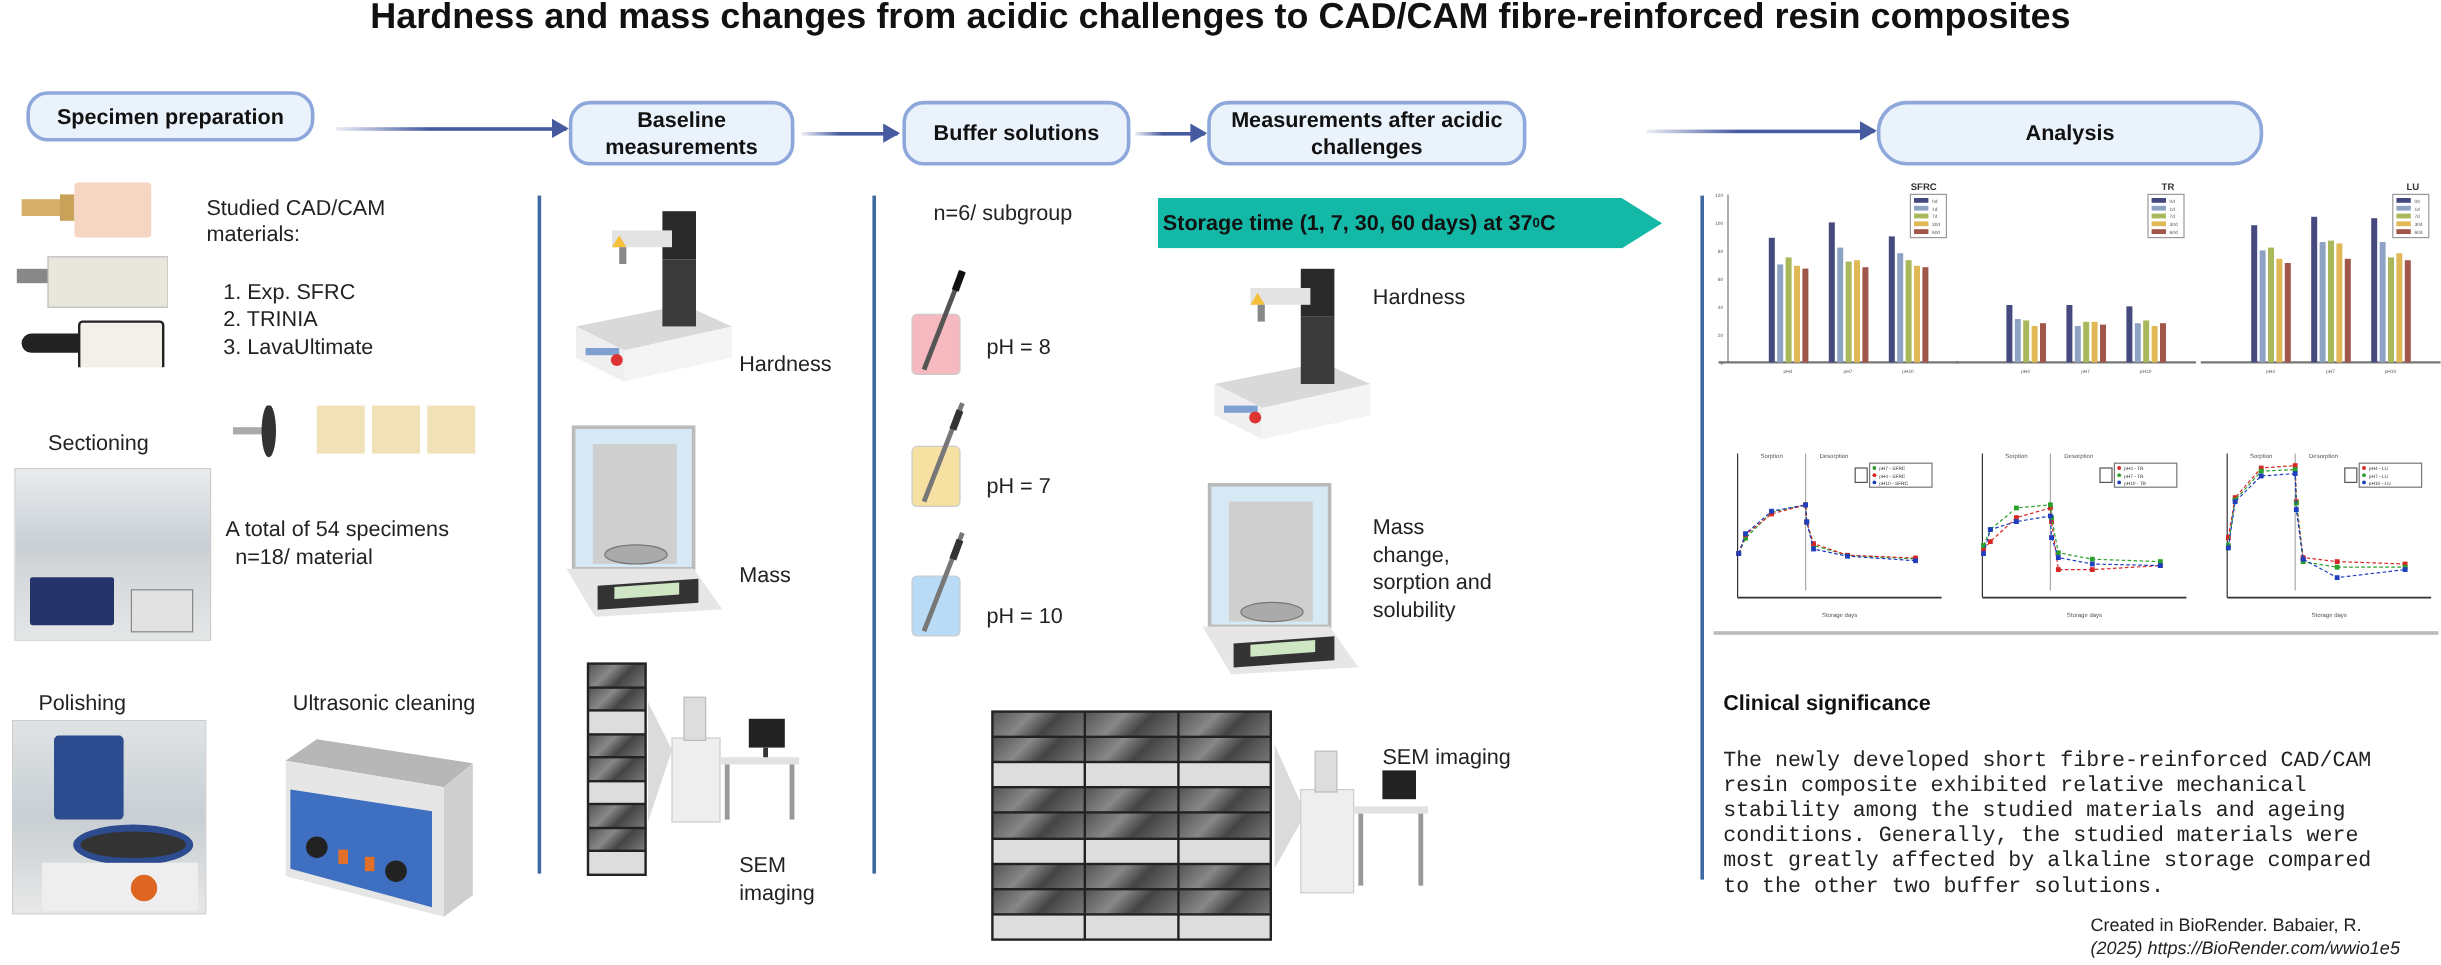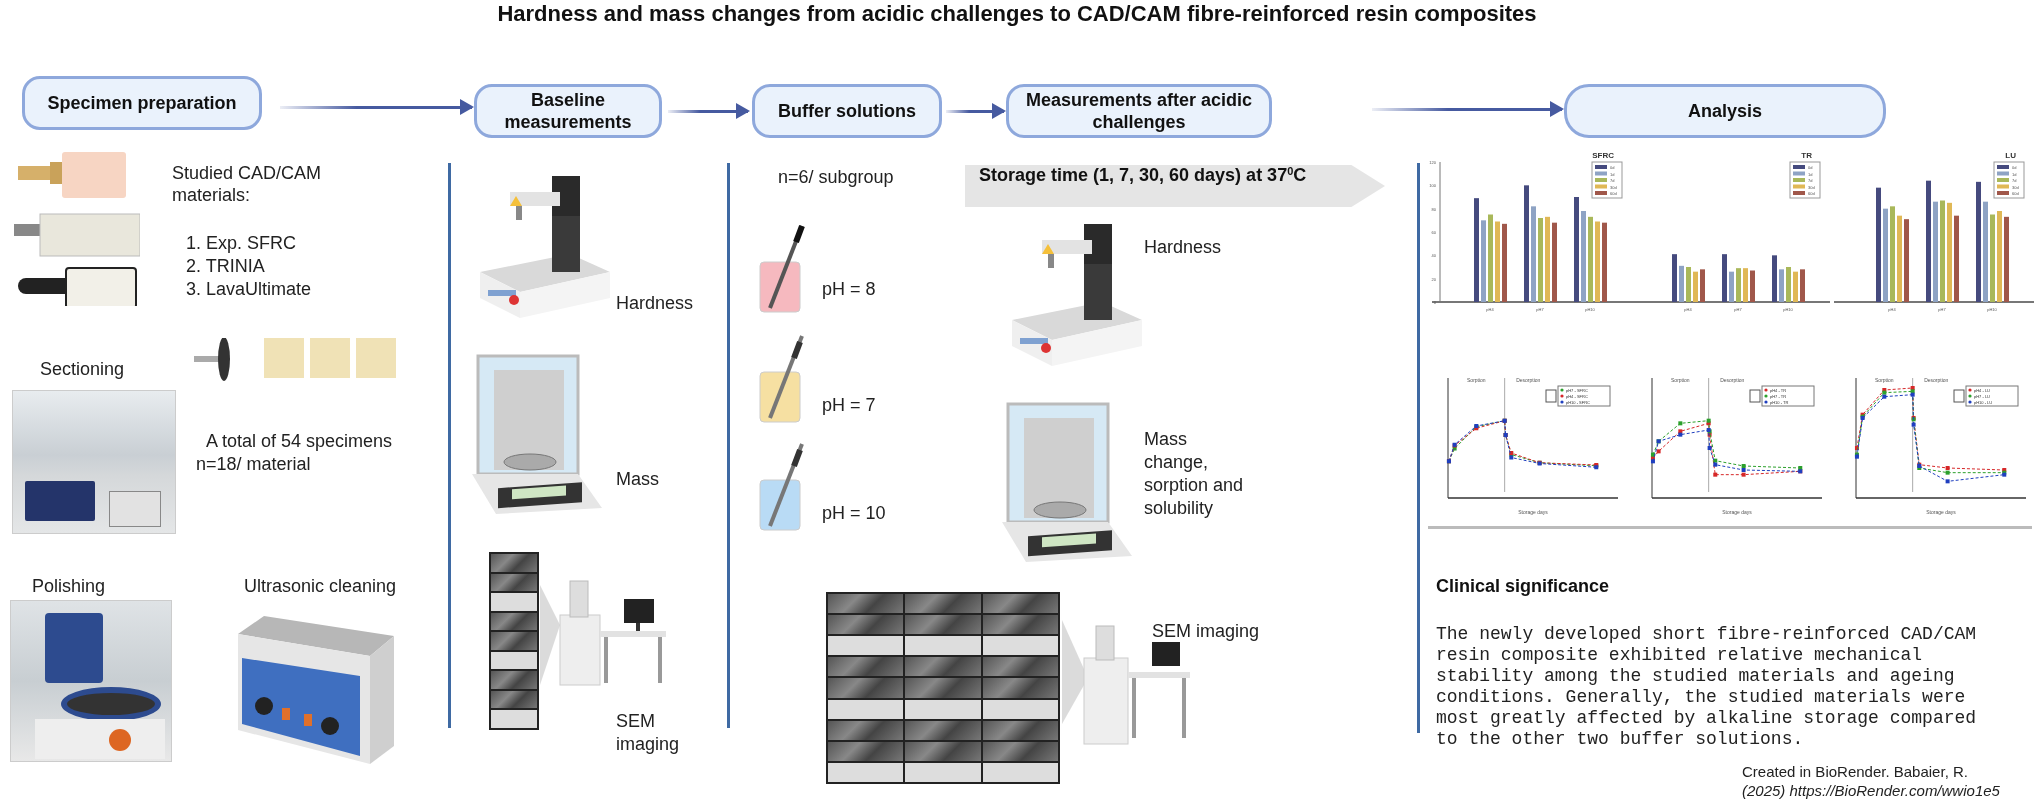--- a/index.html
+++ b/index.html
@@ -1,44 +1,44 @@
 <!DOCTYPE html>
 <html><head>
 <meta charset="utf-8">
 <style>
   * { box-sizing: border-box; margin: 0; padding: 0; }
   html, body { width: 2034px; height: 804px; background: #ffffff; overflow: hidden; }
   body { font-family: "Liberation Sans", "DejaVu Sans", sans-serif; color: #222; position: relative; }
   .abs { position: absolute; }
-  .title { left: 0; top: 0; width: 2034px; text-align: center; font-weight: bold; font-size: 22px; color: #111; line-height: 28px; }
+  .title { left: 0; top: 0; width: 2034px; text-align: center; font-weight: bold; font-size: 30px; color: #111; line-height: 28px; }
   .box { position: absolute; background: #eaf2fc; border: 3px solid #8ea8dc; border-radius: 18px; display: flex; align-items: center; justify-content: center; text-align: center; font-weight: bold; font-size: 18px; color: #111; line-height: 22px; padding: 2px 10px; }
   .arrow { position: absolute; height: 3px; background: linear-gradient(90deg, rgba(70,90,160,0.1), #465aa0 40%); }
   .arrow::after { content: ""; position: absolute; right: -2px; top: -7px; border-left: 14px solid #465aa0; border-top: 8px solid transparent; border-bottom: 8px solid transparent; }
   .vline { position: absolute; width: 3px; background: #3f6aa3; }
   .txt { position: absolute; font-size: 18px; color: #222; line-height: 22px; }
-  .storage { position: absolute; left: 965px; top: 165px; width: 420px; height: 42px; background: #e5e5e5; clip-path: polygon(0 0, 92% 0, 100% 50%, 92% 100%, 0 100%); font-weight: bold; font-size: 18px; display: flex; padding-left: 14px; color: #111; }
+  .storage { position: absolute; left: 965px; top: 165px; width: 420px; height: 42px; background: #14b8a6; clip-path: polygon(0 0, 92% 0, 100% 50%, 92% 100%, 0 100%); font-weight: bold; font-size: 18px; display: flex; align-items: center; padding-left: 4px; color: #111; }
   .storage sup { font-size: 11px; }
   
   .ill { position: absolute; }
   .photo { position: absolute; border: 1px solid #ccc; overflow: hidden; }
   .sem-grid { position: absolute; background: #222; display: grid; gap: 2px; padding: 2px; }
   .sem-cell { background: linear-gradient(135deg, #555 0%, #888 35%, #444 60%, #777 100%); }
   .sem-bar { background: #ddd; }
   .chart-box { position: absolute; }
   .hr-gray { position: absolute; height: 3px; background: #bbb; }
   .credit { position: absolute; font-size: 15px; color: #222; line-height: 19px; }
   .clin-title { position: absolute; font-weight: bold; font-size: 18px; color: #111; }
   .clin-body { position: absolute; font-size: 18px; line-height: 21px; color: #222; }
 </style>
 </head>
 <body>
 
 <div class="abs title">Hardness and mass changes from acidic challenges to CAD/CAM fibre-reinforced resin composites</div>
 
-<div class="box" style="left:22px;top:76px;width:240px;height:54px;">Specimen preparation</div>
+<div class="box" style="left:22px;top:76px;width:240px;height:42px;">Specimen preparation</div>
 <div class="arrow" style="left:280px;top:106px;width:192px;"></div>
 <div class="box" style="left:474px;top:84px;width:188px;height:54px;">Baseline measurements</div>
 <div class="arrow" style="left:668px;top:110px;width:80px;"></div>
 <div class="box" style="left:752px;top:84px;width:190px;height:54px;">Buffer solutions</div>
 <div class="arrow" style="left:946px;top:110px;width:58px;"></div>
 <div class="box" style="left:1006px;top:84px;width:266px;height:54px;">Measurements after acidic challenges</div>
 <div class="arrow" style="left:1372px;top:108px;width:190px;"></div>
 <div class="box" style="left:1564px;top:84px;width:322px;height:54px;border-radius:25px;">Analysis</div>
 
 <div class="vline" style="left:448px;top:163px;height:565px;"></div>
@@ -70,21 +70,21 @@
 </svg>
 
 <div class="abs" style="left:264px;top:338px;width:40px;height:40px;background:#f0e2b6;"></div>
 <div class="abs" style="left:310px;top:338px;width:40px;height:40px;background:#f0e2b6;"></div>
 <div class="abs" style="left:356px;top:338px;width:40px;height:40px;background:#f0e2b6;"></div>
 
 <div class="photo" style="left:12px;top:390px;width:164px;height:144px;background:linear-gradient(180deg,#e8ecef 0%,#c9cfd4 45%,#d5d8da 60%,#e4e6e7 100%);">
   <div class="abs" style="left:12px;top:90px;width:70px;height:40px;background:#24346a;border-radius:2px;"></div>
   <div class="abs" style="left:96px;top:100px;width:52px;height:36px;border:1px solid #888;background:#e2e2e2;"></div>
 </div>
-<div class="txt" style="left:206px;top:430px;text-align:right;">A total of 54 specimens</div>
+<div class="txt" style="left:188px;top:430px;text-align:right;">A total of 54 specimens</div>
 <div class="txt" style="left:196px;top:453px;">n=18/ material</div>
 
 <div class="txt" style="left:32px;top:575px;">Polishing</div>
 <div class="txt" style="left:244px;top:575px;">Ultrasonic cleaning</div>
 
 <div class="photo" style="left:10px;top:600px;width:162px;height:162px;background:linear-gradient(180deg,#dfe3e6 0%,#c8ced2 50%,#e8e8e8 100%);">
   <div class="abs" style="left:34px;top:12px;width:58px;height:70px;background:#2d4b8f;border-radius:4px;"></div>
   <div class="abs" style="left:50px;top:86px;width:100px;height:34px;border:6px solid #2d4b8f;border-radius:50%;background:#333;"></div>
   <div class="abs" style="left:24px;top:118px;width:130px;height:40px;background:#eee;"></div>
   <div class="abs" style="left:98px;top:128px;width:22px;height:22px;background:#d62;border-radius:50%;"></div>

